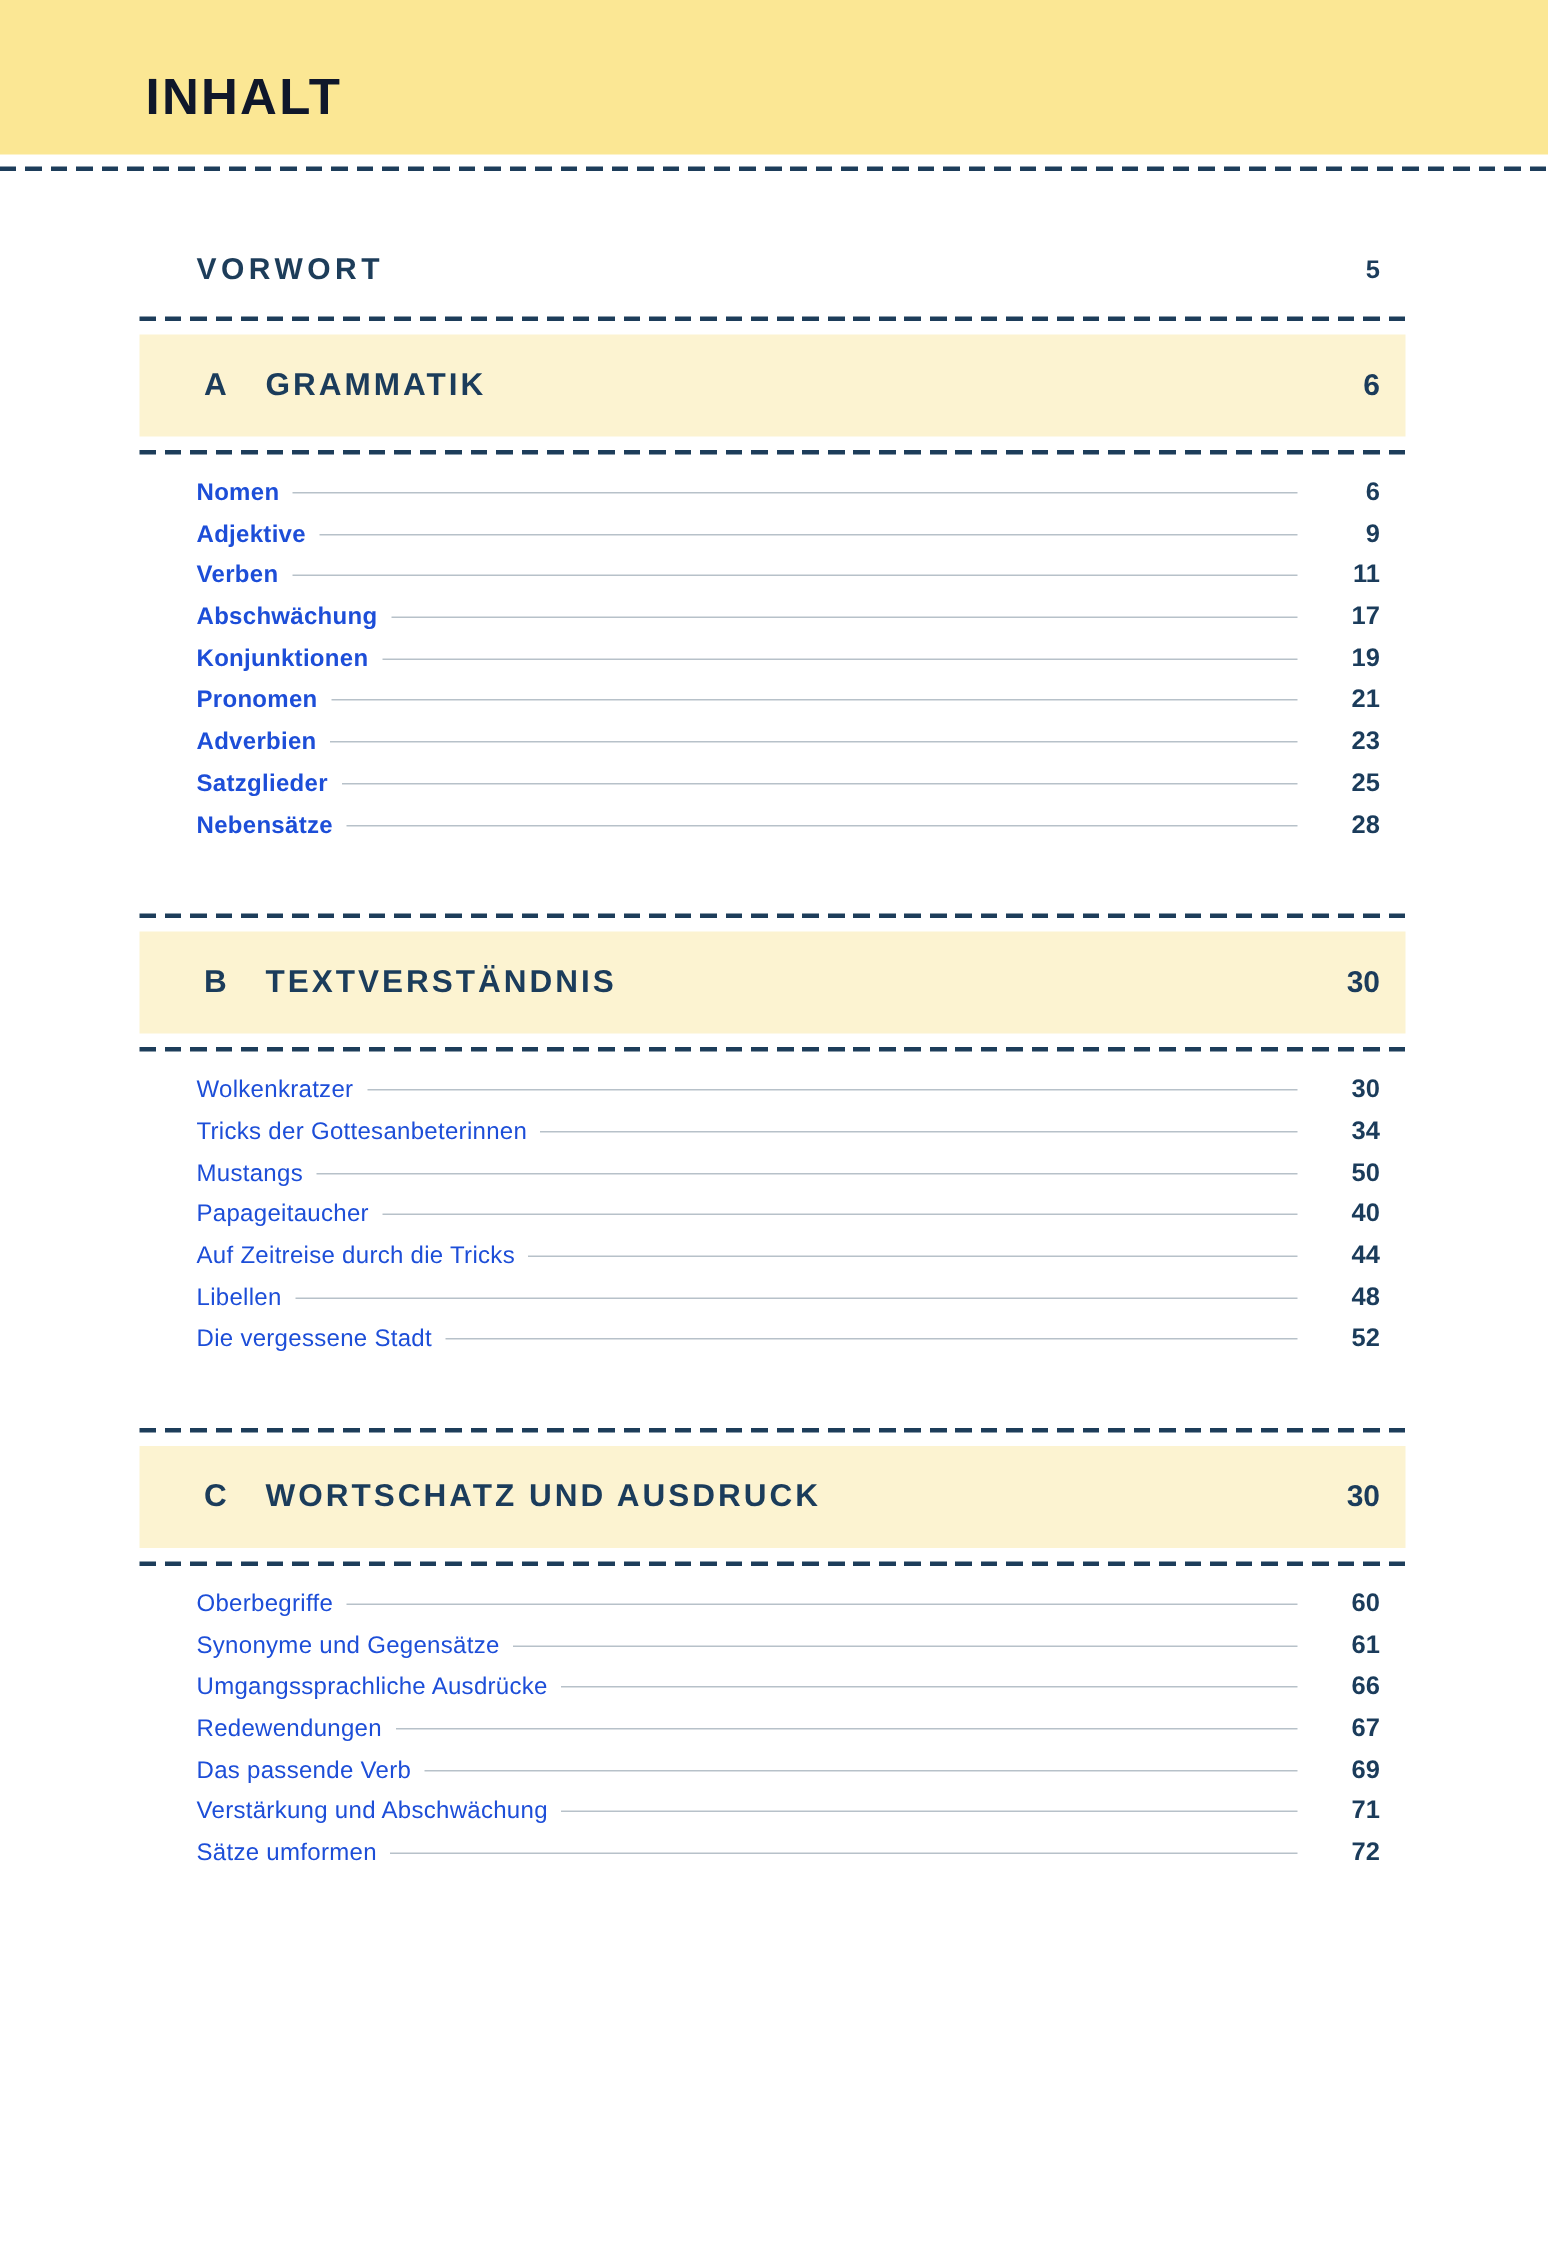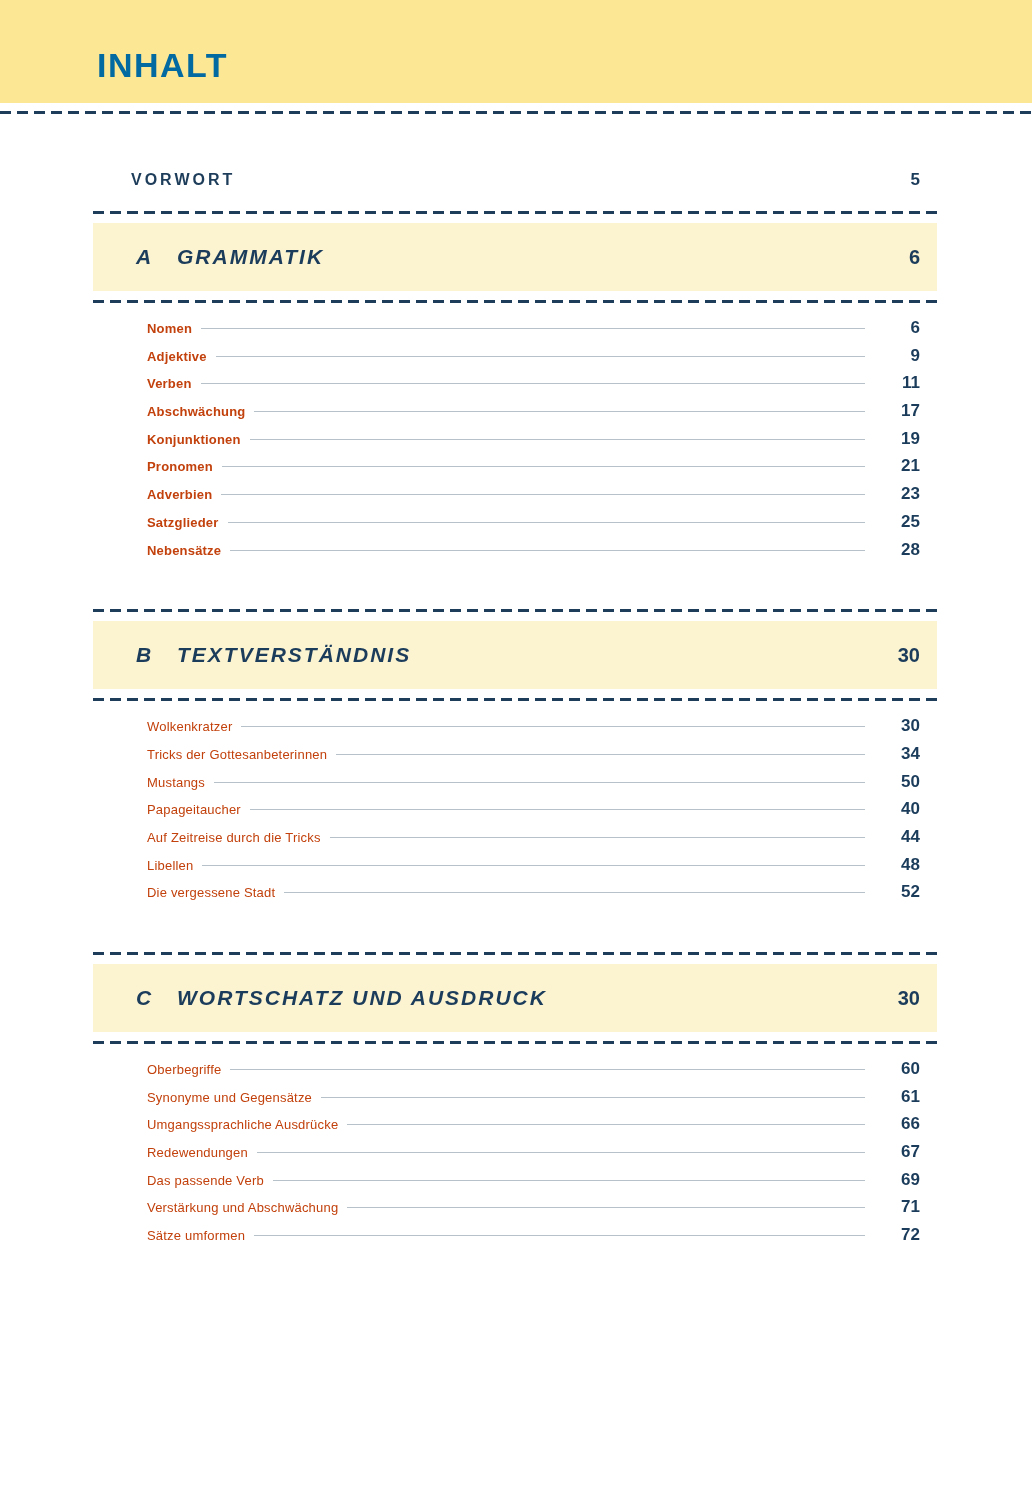--- a/index.html
+++ b/index.html
@@ -7,62 +7,61 @@
     width:1032px;height:1500px;position:relative;
     font-family:"Liberation Sans","DejaVu Sans",sans-serif;
     color:#1d3d5a;
   }
   .page-header{
     width:1032px;height:103px;background:#fbe794;
     display:flex;align-items:flex-end;box-sizing:border-box;
     padding:0 0 18px 97px;
   }
   .page-title{
-    font-size:34px;font-weight:700;letter-spacing:1.5px;color:#0369a1;
+    font-size:34px;font-weight:700;letter-spacing:1.5px;color:#0f172a;
   }
   .dash{
     height:3px;
     background:repeating-linear-gradient(90deg,#1d3d5a 0 11px,transparent 11px 17px);
   }
   .dash.full{width:1032px;margin-top:8px;}
   .content{width:844px;margin-left:93px;}
   .content .dash{width:844px;}
   .vorwort-row{
     display:flex;align-items:center;height:28px;
     margin-top:52px;margin-bottom:17px;
     padding-left:38px;box-sizing:border-box;
   }
   .vorwort-label{
-    font-size:16px;font-weight:600;letter-spacing:3px;color:#1d3d5a;
+    font-size:20px;font-weight:600;letter-spacing:3px;color:#1d3d5a;
   }
   .spacer{flex:1;}
   .num-col{
     width:72px;box-sizing:border-box;text-align:right;padding-right:17px;
     font-size:17px;font-weight:600;color:#1b3c5b;white-space:nowrap;
   }
   .band{
     height:68px;margin:9px 0;background:#fcf3d1;
     display:flex;align-items:center;box-sizing:border-box;
   }
   .band-label{
     flex:1;padding-left:43px;font-size:21px;font-weight:700;
-    letter-spacing:2px;color:#1b3c5b;white-space:nowrap;font-style:italic;
+    letter-spacing:2px;color:#1b3c5b;white-space:nowrap;
   }
   .band-letter{display:inline-block;}
   .band-title{display:inline-block;margin-left:16px;}
   .band .num-col{font-size:20px;}
   .items{margin-top:15px;margin-bottom:42px;}
   .item{
     display:flex;align-items:baseline;height:27.7px;
     padding-left:38px;box-sizing:border-box;
   }
   .item-label{
-    font-size:13px;font-weight:500;color:#c2410c;white-space:nowrap;
+    font-size:16px;font-weight:500;color:#1d4ed8;white-space:nowrap;
     letter-spacing:0.2px;
-    margin-left:16px;
   }
   .section:nth-child(1) .item-label{font-weight:700;}
   .leader{
     flex:1;border-bottom:1.2px solid #b7c1c9;
     margin-left:9px;transform:translateY(-4px);
   }
 </style>
 </head>
 <body>
 

